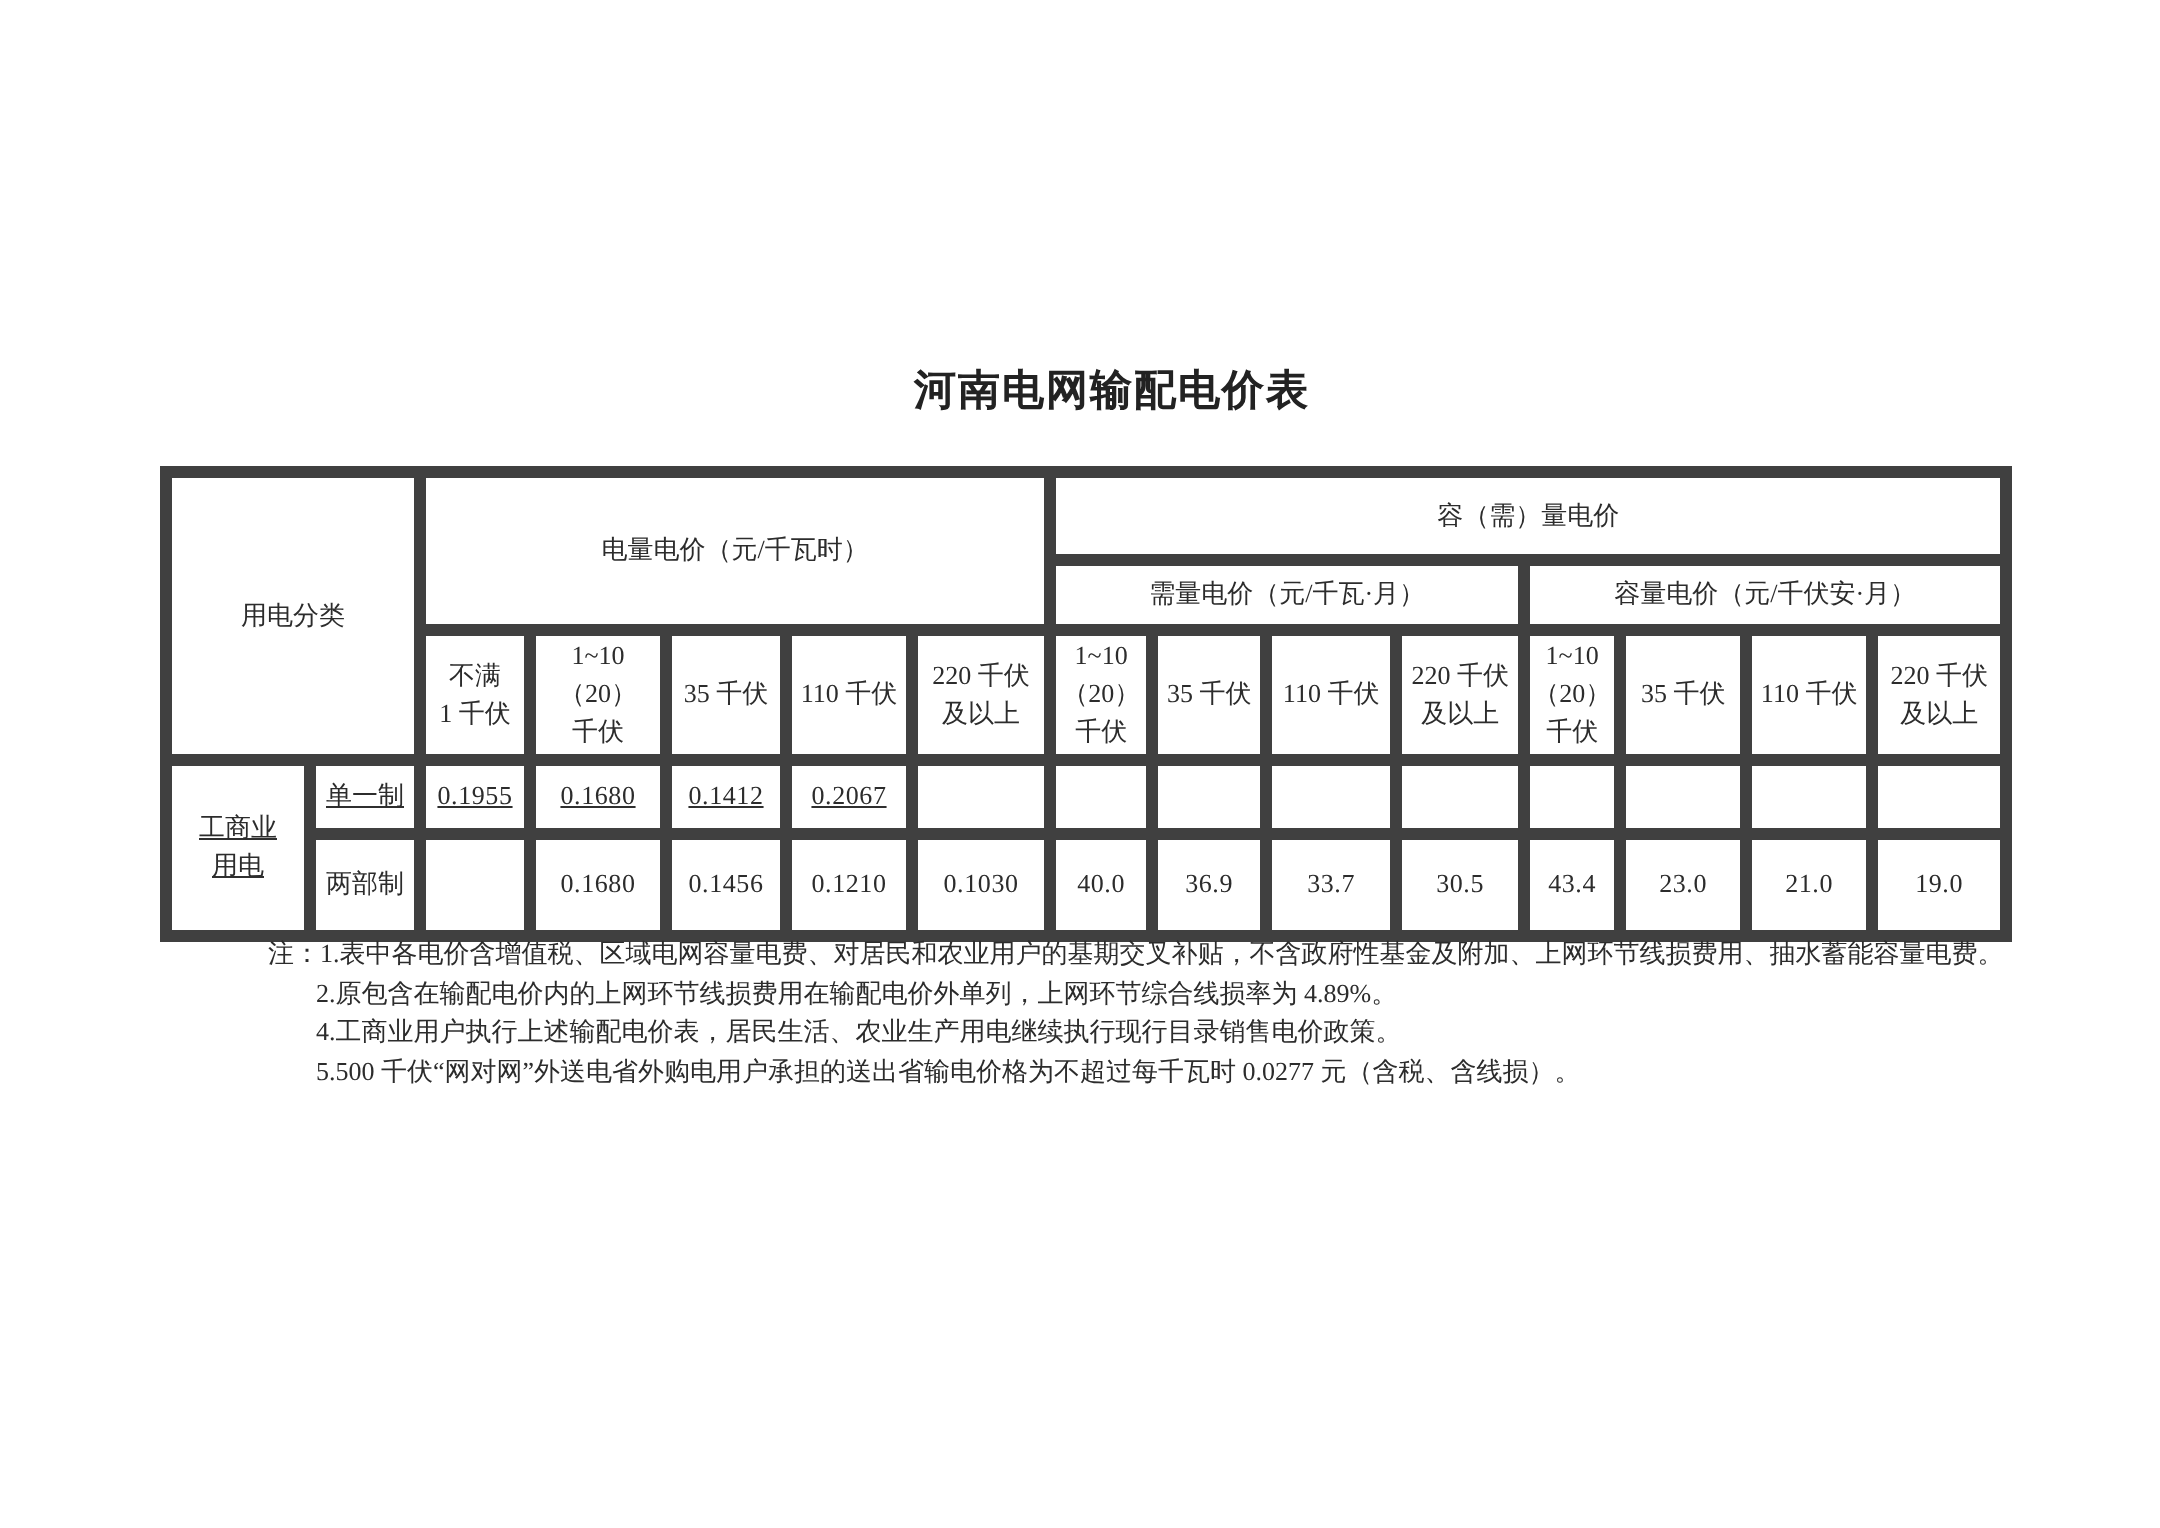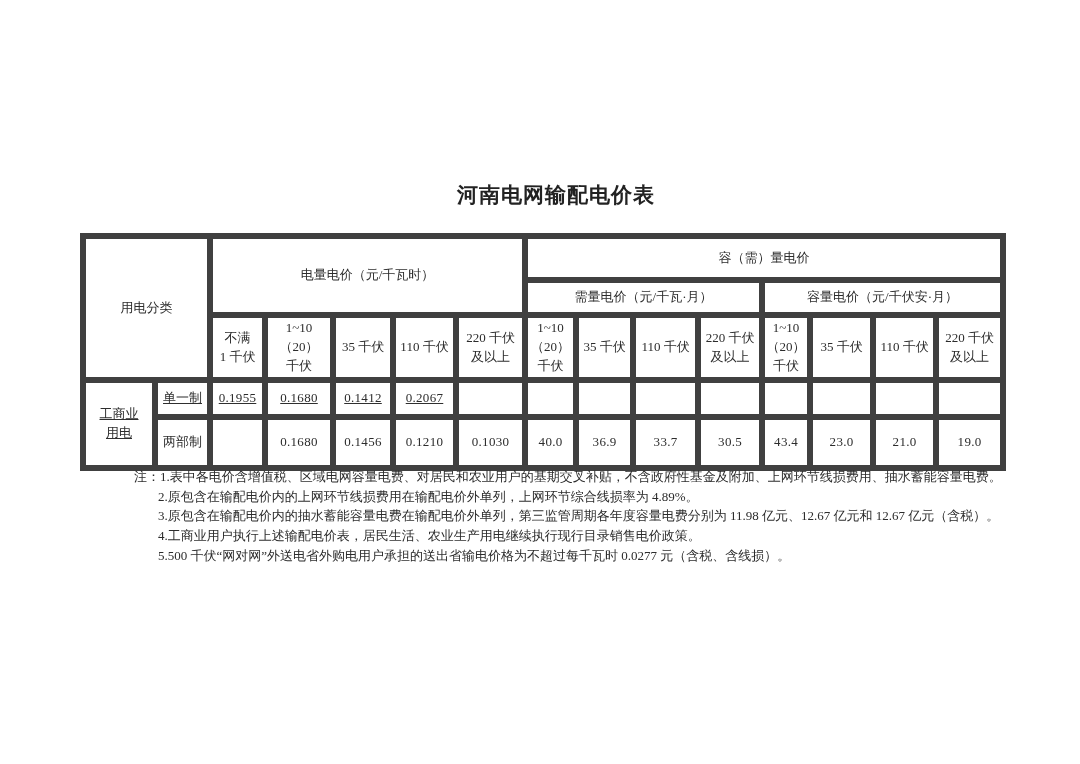--- a/index.html
+++ b/index.html
@@ -156,18 +156,17 @@
         <td class="num">23.0</td>
         <td class="num">21.0</td>
         <td class="num">19.0</td>
       </tr>
     </tbody>
   </table>
 
   <div class="notes">
     <div class="note-line"><span class="note-prefix">注：</span><span>1.表中各电价含增值税、区域电网容量电费、对居民和农业用户的基期交叉补贴，不含政府性基金及附加、上网环节线损费用、抽水蓄能容量电费。</span></div>
     <div class="note-line indent">2.原包含在输配电价内的上网环节线损费用在输配电价外单列，上网环节综合线损率为 4.89%。</div>
-    <div class="note-line indent">3.原包含在输配电价内的抽水蓄能容量电费在输配电价外单列，第三监管周期各年度容量电费分别为 11.98 亿元、12.67 亿元和 12.67 亿元（含税）。</div>
     <div class="note-line indent">4.工商业用户执行上述输配电价表，居民生活、农业生产用电继续执行现行目录销售电价政策。</div>
     <div class="note-line indent">5.500 千伏“网对网”外送电省外购电用户承担的送出省输电价格为不超过每千瓦时 0.0277 元（含税、含线损）。</div>
   </div>
 
 </div>
 
 </body></html>

